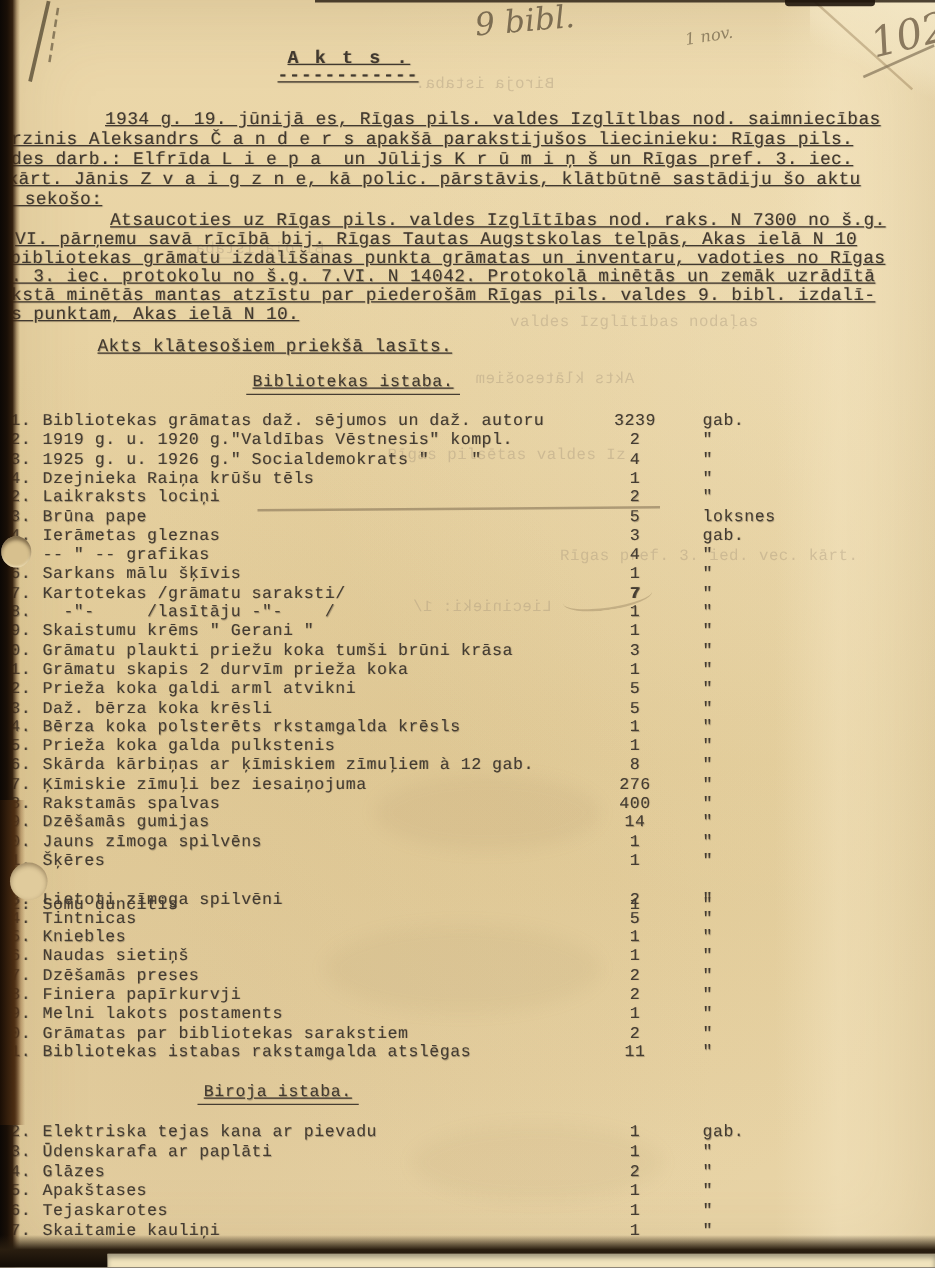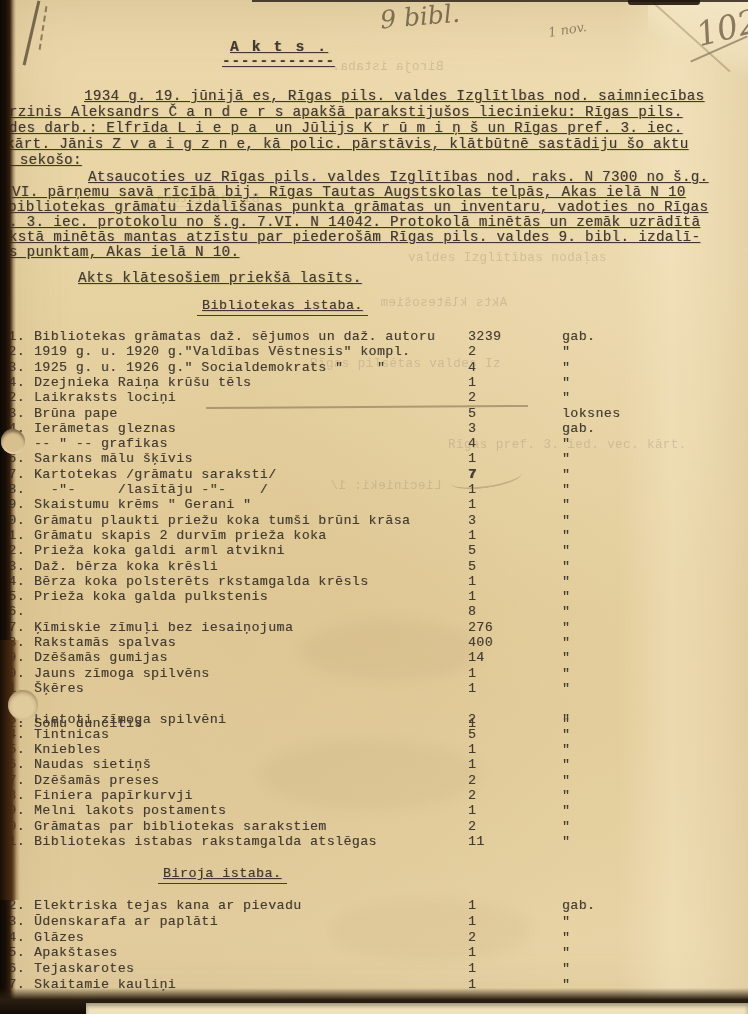--- a/index.html
+++ b/index.html
@@ -14,21 +14,21 @@
   .typed{position:absolute;color:#41392f;white-space:pre;z-index:2;
     text-shadow:0.6px 0.3px 0.7px rgba(64,55,44,0.42);text-decoration:underline;}
   .para{font-size:14.2px;letter-spacing:0.35px;}
   .title{font-size:14.5px;letter-spacing:2.2px;font-weight:bold;}
   .dashes{font-size:14px;letter-spacing:1px;font-weight:bold;}
   .section-heading{font-size:13.2px;letter-spacing:0.55px;border-bottom:1.4px solid #463d32;padding:0 5px 2px 5px;}
   .rows{position:absolute;left:0;width:748px;z-index:2;}
   .item-row{position:absolute;left:0;width:748px;height:15px;font-size:13.2px;letter-spacing:0.45px;color:#443c32;white-space:pre;text-shadow:0.5px 0.3px 0.6px rgba(64,55,44,0.4);}
   .item-num{position:absolute;left:-15px;width:40px;text-align:right;}
   .item-name{position:absolute;left:34px;}
-  .item-qty{position:absolute;left:468px;width:80px;text-align:left;}
+  .item-qty{position:absolute;left:468px;width:80px;text-align:center;}
   .item-unit{position:absolute;left:562px;}
   .overtyped{font-weight:bold;text-shadow:0.9px 0.4px 0.6px rgba(40,33,25,0.75);}
   .pencil{position:absolute;font-family:"DejaVu Serif",serif;font-style:italic;color:#7c6d52;z-index:4;white-space:pre;}
   .bleed{position:absolute;color:#a4937a;opacity:0.38;filter:blur(0.4px);font-size:12.6px;letter-spacing:0.4px;z-index:1;white-space:pre;}
   .mirrored{transform:scaleX(-1);}
   .binding{position:absolute;left:0;top:0;width:16px;height:1014px;z-index:6;
     background:linear-gradient(90deg,#0c0805 0%,#190f07 35%,#33200f 62%,rgba(95,62,30,0.35) 85%,rgba(95,62,30,0) 100%);}
   .binding-low{position:absolute;left:0;top:640px;width:20px;height:260px;z-index:6;
     background:linear-gradient(90deg,#1a0e05 0%,#4a2c12 55%,rgba(120,75,35,0.3) 85%,transparent 100%);}
   .bottom-dark{position:absolute;left:0;top:988px;width:748px;height:26px;z-index:7;
@@ -111,21 +111,21 @@
       <div class="item-row" style="top: 122.4px;"><span class="item-num">16.</span><span class="item-name">Sarkans mālu šķīvis</span><span class="item-qty">1</span><span class="item-unit">"</span></div>
       <div class="item-row" style="top: 137.7px;"><span class="item-num">17.</span><span class="item-name">Kartotekas /grāmatu saraksti/</span><span class="item-qty overtyped">7</span><span class="item-unit">"</span></div>
       <div class="item-row" style="top: 153px;"><span class="item-num">18.</span><span class="item-name">  -"-     /lasītāju -"-    /</span><span class="item-qty">1</span><span class="item-unit">"</span></div>
       <div class="item-row" style="top: 168.3px;"><span class="item-num">19.</span><span class="item-name">Skaistumu krēms " Gerani "</span><span class="item-qty">1</span><span class="item-unit">"</span></div>
       <div class="item-row" style="top: 183.6px;"><span class="item-num">20.</span><span class="item-name">Grāmatu plaukti priežu koka tumši brūni krāsa</span><span class="item-qty">3</span><span class="item-unit">"</span></div>
       <div class="item-row" style="top: 198.9px;"><span class="item-num">21.</span><span class="item-name">Grāmatu skapis 2 durvīm prieža koka</span><span class="item-qty">1</span><span class="item-unit">"</span></div>
       <div class="item-row" style="top: 214.2px;"><span class="item-num">22.</span><span class="item-name">Prieža koka galdi arml atvikni</span><span class="item-qty">5</span><span class="item-unit">"</span></div>
       <div class="item-row" style="top: 229.5px;"><span class="item-num">23.</span><span class="item-name">Daž. bērza koka krēsli</span><span class="item-qty">5</span><span class="item-unit">"</span></div>
       <div class="item-row" style="top: 244.8px;"><span class="item-num">24.</span><span class="item-name">Bērza koka polsterēts rkstamgalda krēsls</span><span class="item-qty">1</span><span class="item-unit">"</span></div>
       <div class="item-row" style="top: 260.1px;"><span class="item-num">25.</span><span class="item-name">Prieža koka galda pulkstenis</span><span class="item-qty">1</span><span class="item-unit">"</span></div>
-      <div class="item-row" style="top: 275.4px;"><span class="item-num">26.</span><span class="item-qty">8</span><span class="item-unit">"</span></div>
+      <div class="item-row" style="top: 275.4px;"><span class="item-num">26.</span><span class="item-name">Skārda kārbiņas ar ķīmiskiem zīmuļiem à 12 gab.</span><span class="item-qty">8</span><span class="item-unit">"</span></div>
       <div class="item-row" style="top: 290.7px;"><span class="item-num">27.</span><span class="item-name">Ķīmiskie zīmuļi bez iesaiņojuma</span><span class="item-qty">276</span><span class="item-unit">"</span></div>
       <div class="item-row" style="top: 306px;"><span class="item-num">28.</span><span class="item-name">Rakstamās spalvas</span><span class="item-qty">400</span><span class="item-unit">"</span></div>
       <div class="item-row" style="top: 321.3px;"><span class="item-num">29.</span><span class="item-name">Dzēšamās gumijas</span><span class="item-qty">14</span><span class="item-unit">"</span></div>
       <div class="item-row" style="top: 336.6px;"><span class="item-num">30.</span><span class="item-name">Jauns zīmoga spilvēns</span><span class="item-qty">1</span><span class="item-unit">"</span></div>
       <div class="item-row" style="top: 351.9px;"><span class="item-num">31.</span><span class="item-name">Šķēres</span><span class="item-qty">1</span><span class="item-unit">"</span></div>
       <div class="item-row" style="top: 387px; padding-left: 35px;"><span class="item-num">32.</span><span class="item-name">Somu duncītis</span><span class="item-qty">1</span><span class="item-unit">"</span></div>
       <div class="item-row" style="top: 382.5px;"><span class="item-num">33.</span><span class="item-name">Lietoti zīmoga spilvēni</span><span class="item-qty">2</span><span class="item-unit">"</span></div>
       <div class="item-row" style="top: 397.8px;"><span class="item-num">34.</span><span class="item-name">Tintnicas</span><span class="item-qty">5</span><span class="item-unit">"</span></div>
       <div class="item-row" style="top: 413.1px;"><span class="item-num">35.</span><span class="item-name">Kniebles</span><span class="item-qty">1</span><span class="item-unit">"</span></div>
       <div class="item-row" style="top: 428.4px;"><span class="item-num">36.</span><span class="item-name">Naudas sietiņš</span><span class="item-qty">1</span><span class="item-unit">"</span></div>

